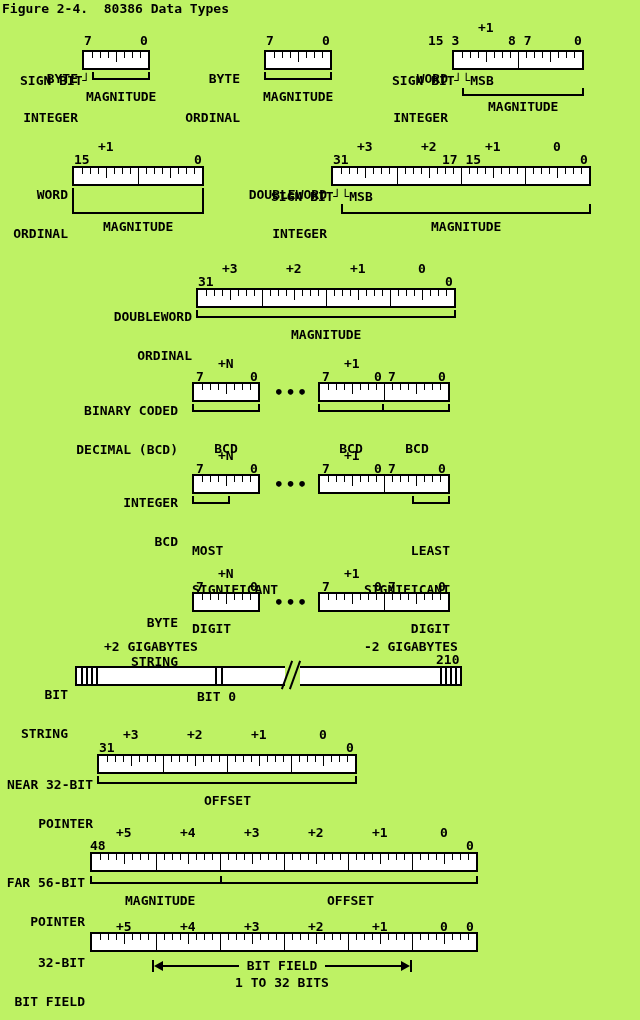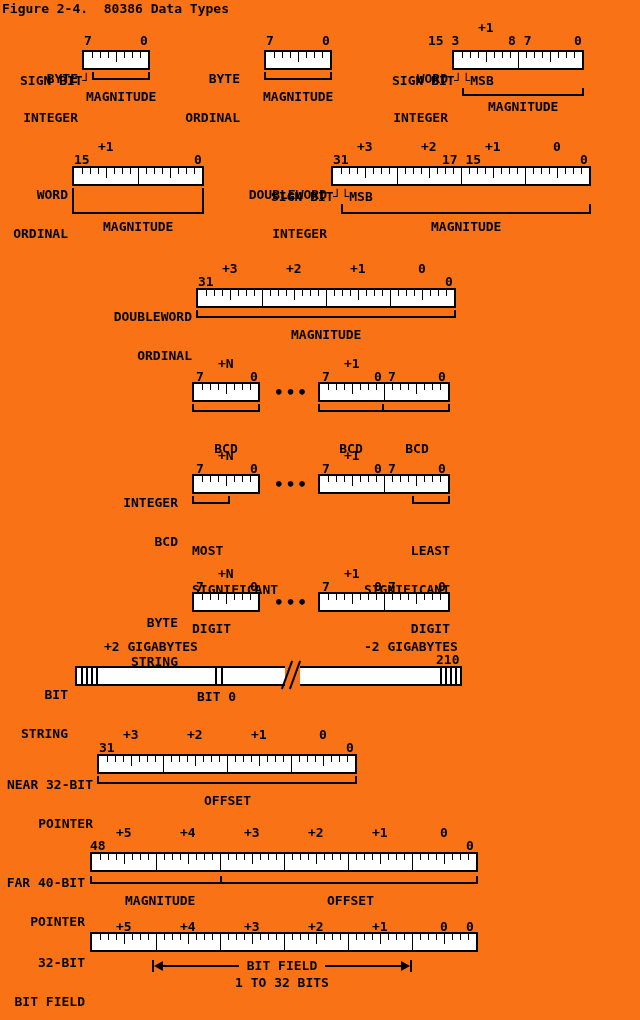--- a/index.html
+++ b/index.html
@@ -1,16 +1,16 @@
 <!DOCTYPE html>
 <html><head>
 <meta charset="utf-8">
 <style>
   html,body{margin:0;padding:0;background:#fff}
-  .page{position:relative;width:640px;height:1020px;overflow:hidden;background:#f97316;
+  .page{position:relative;width:640px;height:1020px;overflow:hidden;background:#bef264;
         font-family:"DejaVu Sans Mono",monospace;font-weight:bold;color:#000}
   .t{position:absolute;font-size:13px;line-height:13px;white-space:pre}
   .box{position:absolute;box-sizing:border-box;height:20px;border:2px solid #000;background:#fff;
        background-image:
          repeating-linear-gradient(90deg,transparent 0 63px,#000 63px 64px),
          repeating-linear-gradient(90deg,transparent 0 31px,#000 31px 32px),
          repeating-linear-gradient(90deg,transparent 0 7px,#000 7px 8px);
        background-size:100% 16px,100% 10px,100% 6px;
        background-repeat:no-repeat,no-repeat,no-repeat;
        background-position:1px 0,1px 0,1px 0}
@@ -101,20 +101,24 @@
   <div class="t" style="left:198px;top:275px">31</div>
   <div class="t" style="left:445px;top:275px">0</div>
   <div class="t" style="right:448px;top:284px;text-align:right">
     <div>DOUBLEWORD</div>
     <div>ORDINAL</div>
   </div>
   <div class="box" style="left:196px;top:288px;width:260px"></div>
   <div class="bracket" style="left:196px;top:310px;width:260px;height:8px"></div>
   <div class="t" style="left:291px;top:328px">MAGNITUDE</div>
 
+  <div class="t" style="right:462px;top:378px;text-align:right">
+    <div>BINARY CODED</div>
+    <div>DECIMAL (BCD)</div>
+  </div>
   <div class="t" style="left:218px;top:357px">+N</div>
   <div class="t" style="left:196px;top:370px">7</div>
   <div class="t" style="left:250px;top:370px">0</div>
   <div class="box" style="left:192px;top:382px;width:68px"></div>
   <div class="dots t" style="left:274px;top:388px">•••</div>
   <div class="t" style="left:344px;top:357px">+1</div>
   <div class="t" style="left:322px;top:370px">7</div>
   <div class="t" style="left:374px;top:370px">0</div>
   <div class="t" style="left:388px;top:370px">7</div>
   <div class="t" style="left:438px;top:370px">0</div>
@@ -220,21 +224,21 @@
 
   <div class="t" style="left:116px;top:826px">+5</div>
   <div class="t" style="left:180px;top:826px">+4</div>
   <div class="t" style="left:244px;top:826px">+3</div>
   <div class="t" style="left:308px;top:826px">+2</div>
   <div class="t" style="left:372px;top:826px">+1</div>
   <div class="t" style="left:440px;top:826px">0</div>
   <div class="t" style="left:90px;top:839px">48</div>
   <div class="t" style="left:466px;top:839px">0</div>
   <div class="t" style="right:555px;top:850px;text-align:right">
-    <div>FAR 40-BIT</div>
+    <div>FAR 56-BIT</div>
     <div>POINTER</div>
   </div>
   <div class="box" style="left:90px;top:852px;width:388px"></div>
   <div class="bracket" style="left:90px;top:876px;width:132px;height:8px"></div>
   <div class="bracket" style="left:220px;top:876px;width:258px;height:8px"></div>
   <div class="t" style="left:125px;top:894px">MAGNITUDE</div>
   <div class="t" style="left:327px;top:894px">OFFSET</div>
 
   <div class="t" style="left:116px;top:920px">+5</div>
   <div class="t" style="left:180px;top:920px">+4</div>

